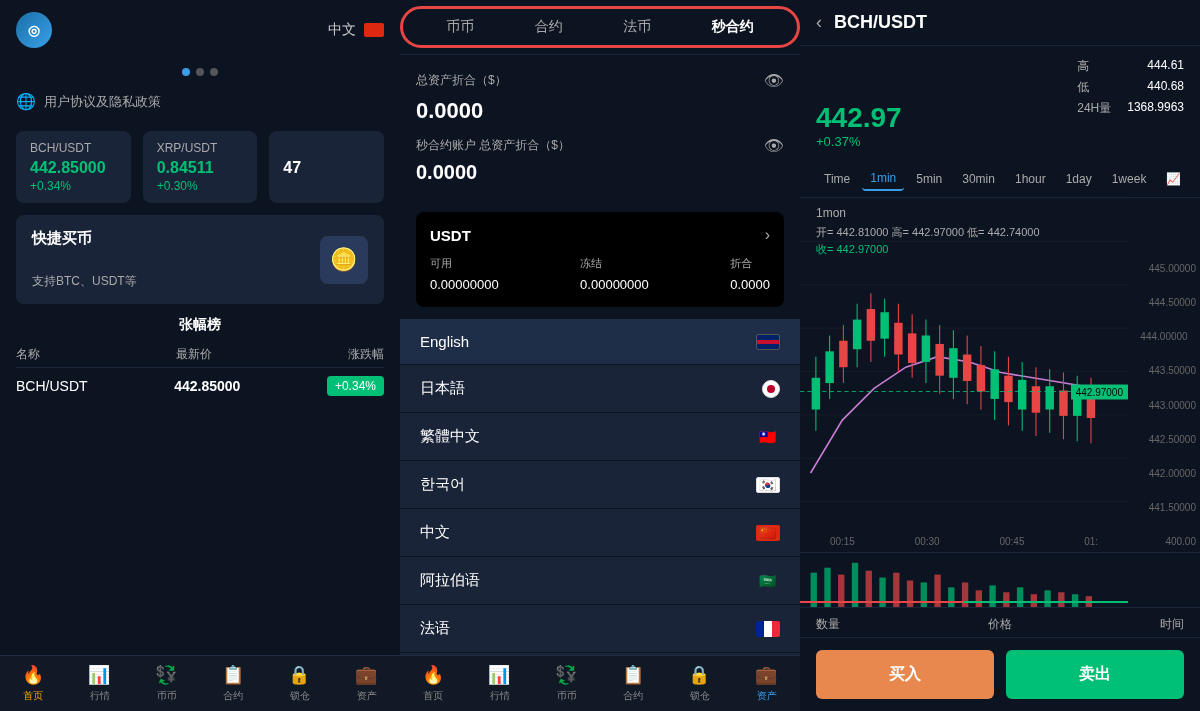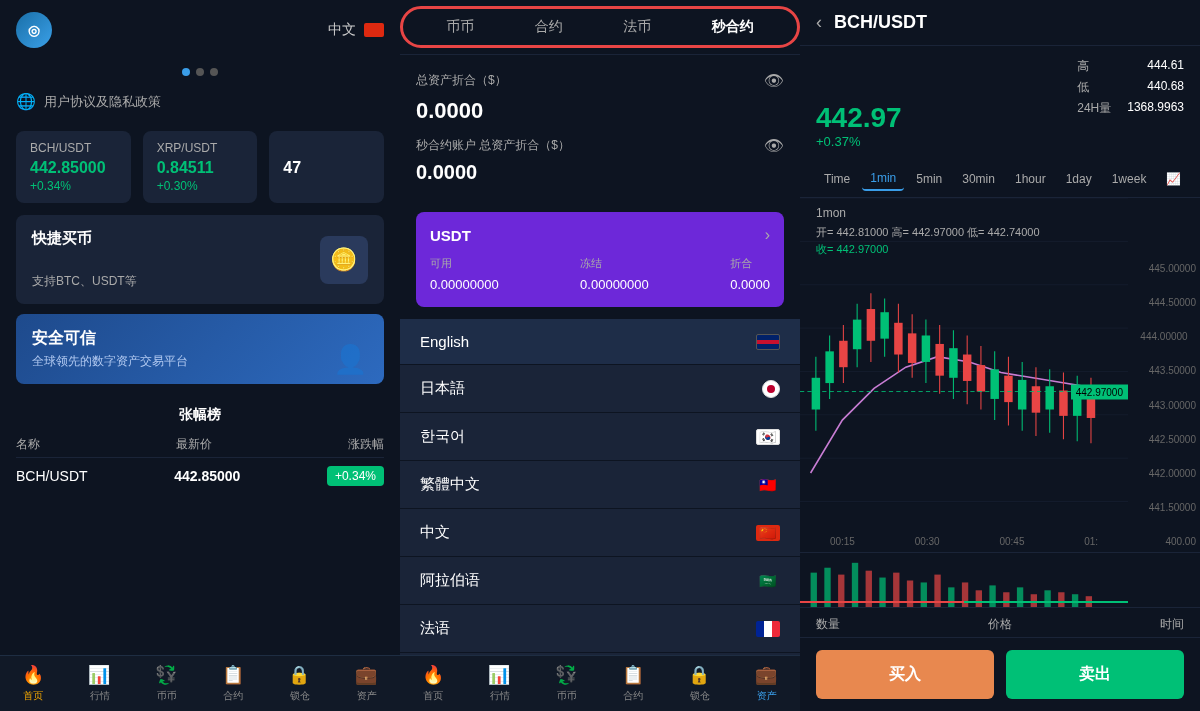--- a/index.html
+++ b/index.html
@@ -360,21 +360,21 @@
     }
 
     .sub-value {
       font-size: 20px;
       font-weight: bold;
       color: #fff;
     }
 
     .usdt-section {
       margin: 12px 16px;
-      background: #6d28d9;
+      background: #000000;
       border-radius: 8px;
       padding: 14px;
     }
 
     .usdt-header {
       display: flex;
       justify-content: space-between;
       align-items: center;
       margin-bottom: 12px;
     }
@@ -601,25 +601,20 @@
   </div>
 
   <div class="quick-buy">
     <div class="quick-buy-text">
       <h3>快捷买币</h3>
       <p>支持BTC、USDT等</p>
     </div>
     <div class="quick-buy-icon">🪙</div>
   </div>
 
-  <div class="promo-banner">
-    <h3>安全可信</h3>
-    <p>全球领先的数字资产交易平台</p>
-    <div style="position:absolute;right:16px;bottom:8px;font-size:28px;opacity:0.6;">👤</div>
-  </div>
 
   <div class="rank-section">
     <div class="rank-title">张幅榜</div>
     <div class="rank-header">
       <span>名称</span>
       <span>最新价</span>
       <span>涨跌幅</span>
     </div>
     <div class="rank-row">
       <span class="rank-name">BCH/USDT</span>
@@ -705,26 +700,26 @@
       <span class="lang-name">English</span>
       <span class="flag-icon flag-uk" style="background: linear-gradient(#012169 0%, #012169 33%, #c8102e 33% 66%, #012169 66%); border: 1px solid #555;"></span>
     </div>
     <div class="lang-item">
       <span class="lang-name">日本語</span>
       <span class="flag-icon" style="background:#fff; border:1px solid #ddd; border-radius:50%; width:18px; height:18px; position:relative; overflow:hidden; display:inline-block;">
         <span style="position:absolute;top:50%;left:50%;transform:translate(-50%,-50%);width:8px;height:8px;background:#bc002d;border-radius:50%;display:block;"></span>
       </span>
     </div>
     <div class="lang-item">
+      <span class="lang-name">繁體中文</span>
+      <span class="flag-icon" style="display:inline-flex;align-items:center;justify-content:center;font-size:14px;">🇹🇼</span>
+    </div>
+    <div class="lang-item">
       <span class="lang-name">한국어</span>
       <span class="flag-icon flag-kr" style="background:#fff; border:1px solid #ddd; display:inline-flex; align-items:center; justify-content:center; font-size:14px;">🇰🇷</span>
-    </div>
-    <div class="lang-item">
-      <span class="lang-name">繁體中文</span>
-      <span class="flag-icon" style="display:inline-flex;align-items:center;justify-content:center;font-size:14px;">🇹🇼</span>
     </div>
     <div class="lang-item">
       <span class="lang-name">中文</span>
       <span class="flag-icon flag-cn2" style="display:inline-flex;align-items:center;justify-content:center;font-size:14px;">🇨🇳</span>
     </div>
     <div class="lang-item">
       <span class="lang-name">阿拉伯语</span>
       <span class="flag-icon" style="display:inline-flex;align-items:center;justify-content:center;font-size:14px;">🇸🇦</span>
     </div>
     <div class="lang-item">

